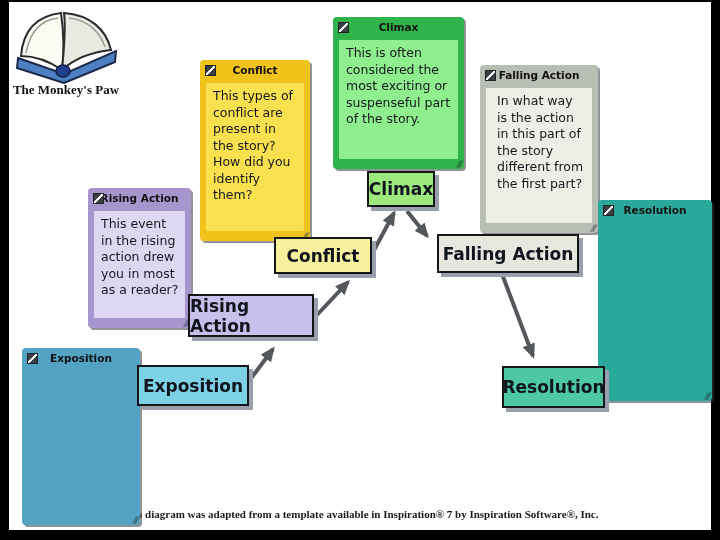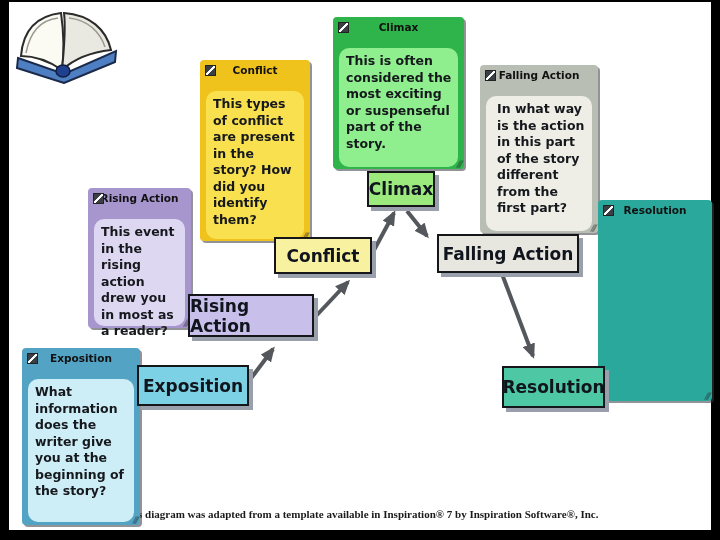--- a/index.html
+++ b/index.html
@@ -25,22 +25,22 @@
   .note-titlerow{
     position:relative;height:19px;display:flex;align-items:center;justify-content:center;
   }
   .note-flag{
     position:absolute;left:5px;top:5px;width:9px;height:9px;background:#3a3f46;
     border:1px solid #222;
     background-image:linear-gradient(135deg,transparent 42%,#fff 42%,#fff 58%,transparent 58%);
   }
   .note-title{font-size:10.5px;font-weight:600;color:#111;letter-spacing:0;}
   .note-body{
-    margin:12px 6px;border-radius:10px;padding:5px 6px 6px 7px;
-    font-size:12.5px;font-weight:bold;color:#15181c;line-height:1.32;
+    margin:4px 6px;border-radius:1px;padding:5px 6px 6px 7px;
+    font-size:12.5px;font-weight:normal;color:#15181c;line-height:1.32;
   }
   .note-resize{
     position:absolute;right:3px;bottom:0px;font-size:9px;font-weight:bold;
     color:rgba(40,45,50,.55);transform:skewX(-12deg);letter-spacing:-2px;
   }
 
   #note-exposition{left:22px;top:348px;width:118px;height:177px;background:var(--exposition-frame);}
   #note-exposition .note-body{background:var(--exposition-body);height:132px;}
   #note-rising{left:88px;top:188px;width:103px;height:140px;background:var(--rising-frame);}
   #note-rising .note-body{background:var(--rising-body);height:96px;}
@@ -86,28 +86,28 @@
 
   <div id="book-area">
     <svg width="112" height="78" viewBox="0 0 112 78">
       <path d="M8,52 L54,68 L106,45 L105,56 L54,77 L7,62 Z" fill="#4d7fc2" stroke="#1b2a4a" stroke-width="2"></path>
       <path d="M11,50 C13,24 26,10 51,7 C54,28 54,48 52,64 C36,53 22,50 11,50 Z" fill="#fbfbf4" stroke="#2b2b2b" stroke-width="2"></path>
       <path d="M52,64 C54,44 56,22 54,7 C80,9 96,23 101,44 C82,46 64,53 52,64 Z" fill="#e9e9e1" stroke="#2b2b2b" stroke-width="2"></path>
       <path d="M16,47 C20,26 31,14 48,12" fill="none" stroke="#9a9a92" stroke-width="1.5"></path>
       <path d="M59,12 C78,14 90,26 95,41" fill="none" stroke="#9a9a92" stroke-width="1.5"></path>
       <ellipse cx="53" cy="65" rx="7" ry="6" fill="#1f3f8f" stroke="#101d40" stroke-width="1.5"></ellipse>
     </svg>
+    <div id="book-title">The Monkey's Paw</div>
   </div>
 
   <div id="note-exposition" class="note z-notes">
     <div class="note-titlerow">
       <span class="note-flag"></span>
       <span class="note-title">Exposition</span>
     </div>
-    <div class="note-body">What information does the writer give you at the beginning of the story?</div>
     <span class="note-resize">///</span>
   </div>
 
   <div id="note-rising" class="note z-notes">
     <div class="note-titlerow">
       <span class="note-flag"></span>
       <span class="note-title">Rising Action</span>
     </div>
     <div class="note-body">This event in the rising action drew you in most as a reader?</div>
     <span class="note-resize">///</span>

